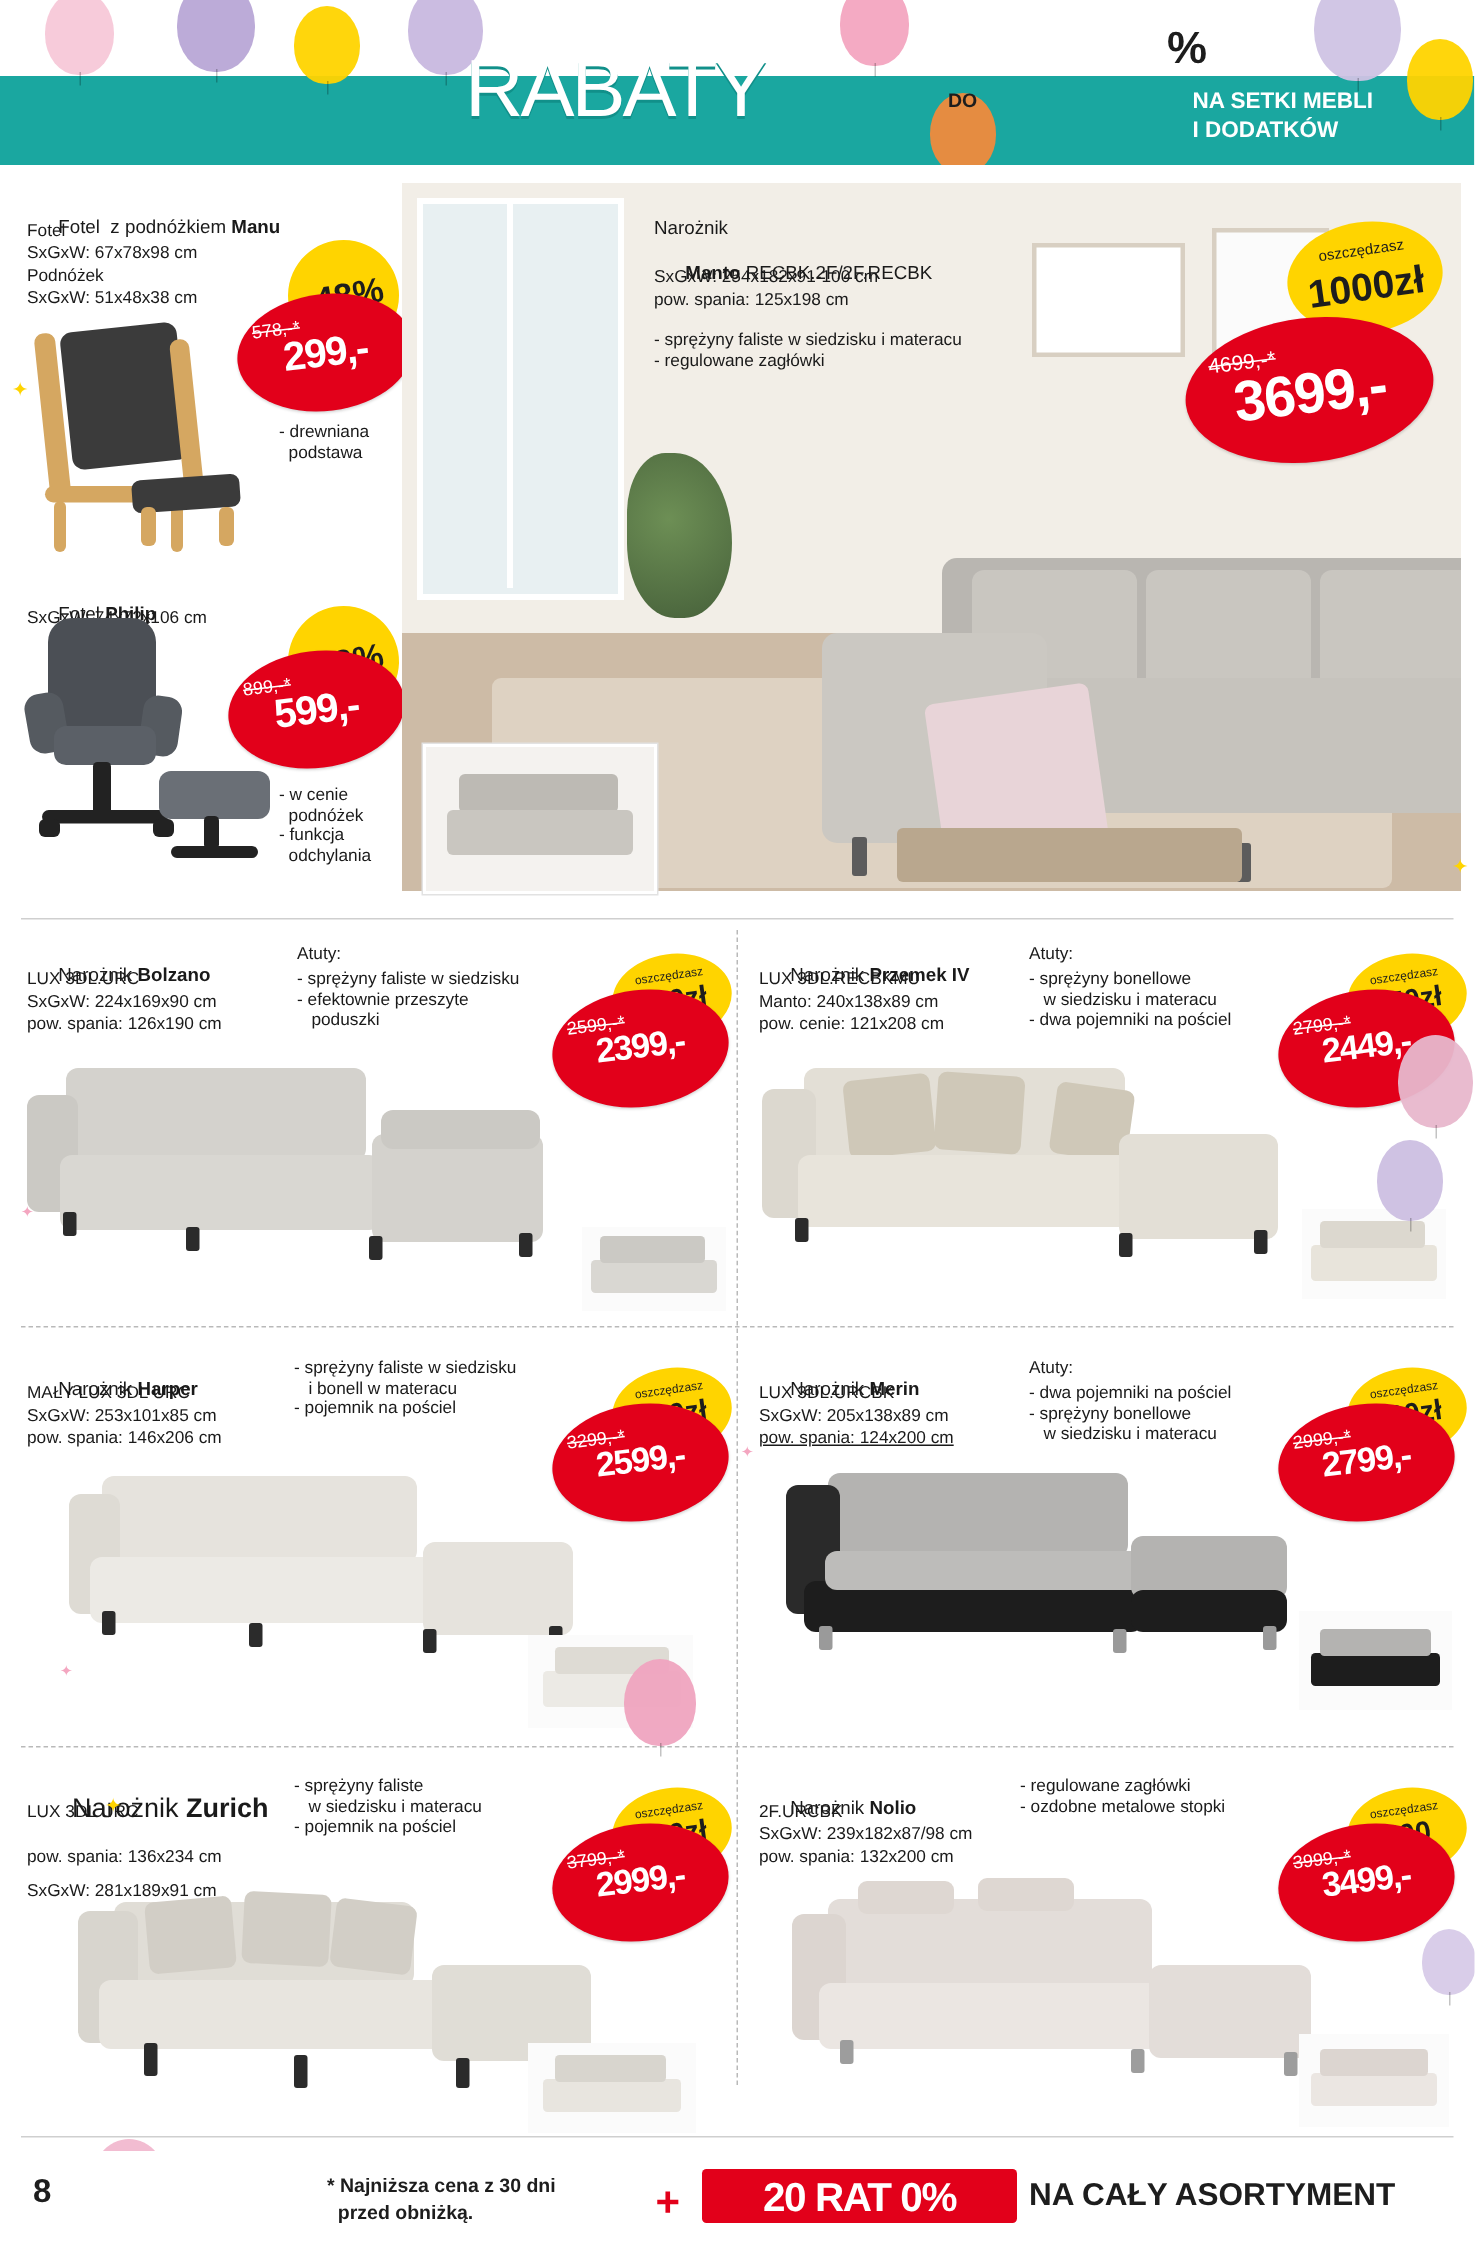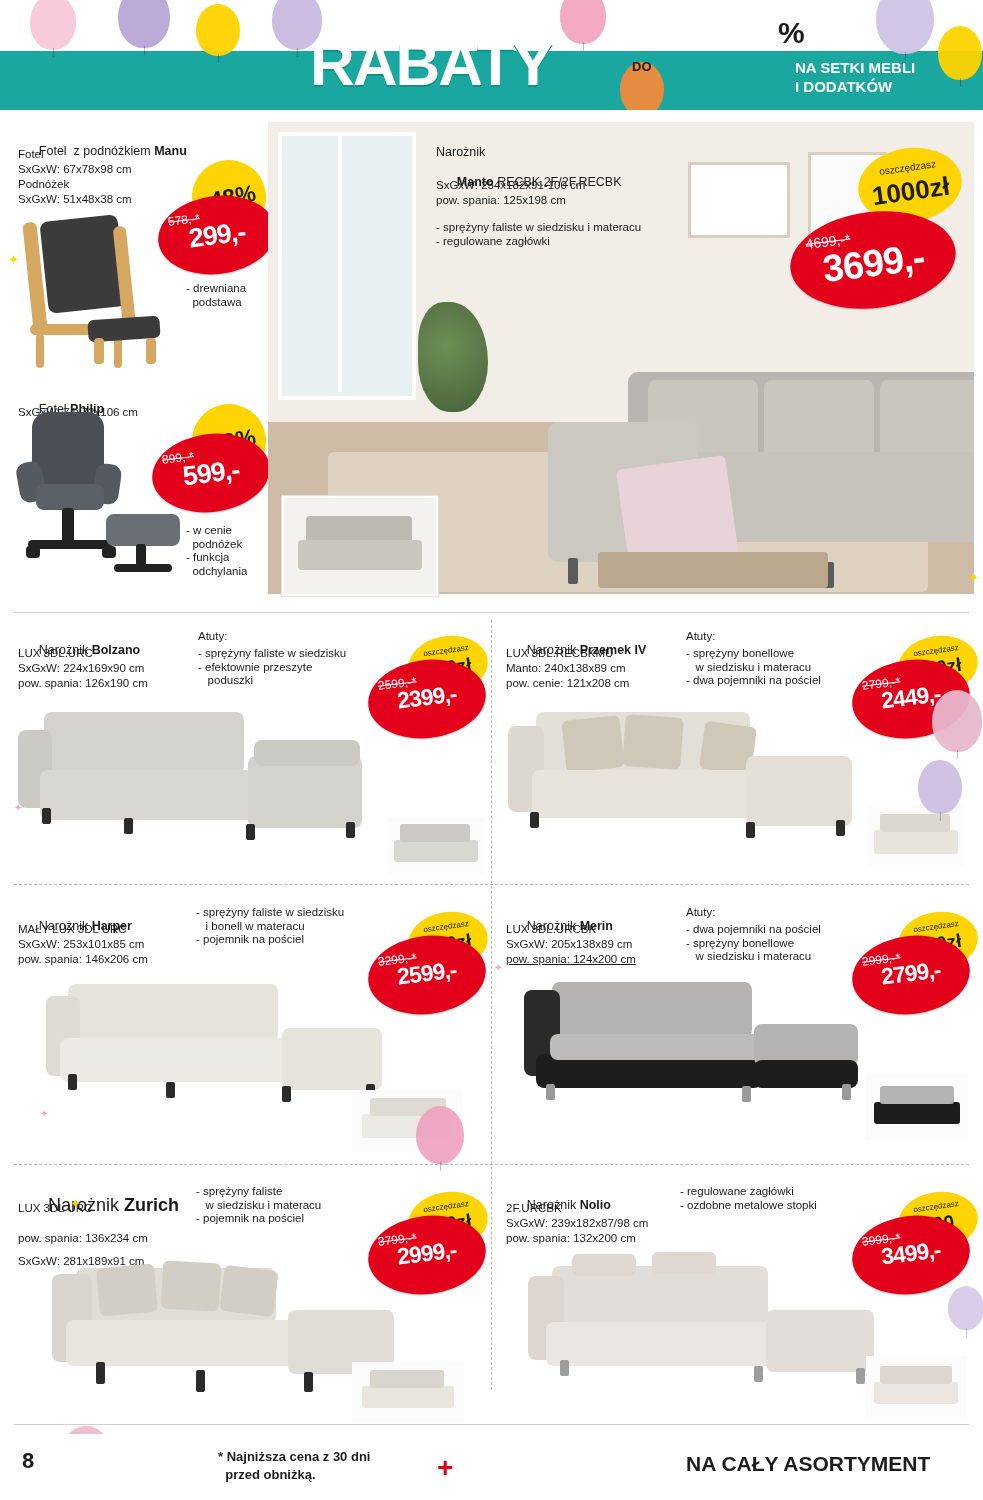--- a/index.html
+++ b/index.html
@@ -19,21 +19,21 @@
     position:absolute;left:0;top:0;width:983px;height:110px;
     background:linear-gradient(#ffffff 0%,#ffffff 46%,#1aa7a0 46%,#1aa7a0 100%);
   }
   .hdr-urodzinowe{
     position:absolute;left:18px;top:46px;
     font-size:44px;font-weight:bold;color:#ffffff;letter-spacing:-1px;
     -webkit-text-stroke:1px #1aa7a0;
   }
   .hdr-rabaty{
     position:absolute;left:310px;top:28px;
-    font-size:62px;font-weight:bold;color:#ffffff;letter-spacing:-2px;
+    font-size:54px;font-weight:normal;color:#ffffff;letter-spacing:-2px;
     text-shadow:0 2px 0 #11908a;
   }
   .hdr-60{
     position:absolute;left:626px;top:14px;
     font-size:82px;font-weight:bold;color:#1d1d1d;letter-spacing:-5px;
     line-height:82px;
   }
   .hdr-pct{
     position:absolute;left:778px;top:16px;
     font-size:30px;font-weight:bold;color:#1d1d1d;
@@ -520,16 +520,19 @@
   <div class="balloon" style="left:60px;top:1426px;width:52px;height:62px;background:#f2b9cf;"></div>
   <div class="balloon" style="left:128px;top:1444px;width:44px;height:54px;background:#cdbfe2;"></div>
   <div class="balloon" style="left:870px;top:1440px;width:46px;height:56px;background:#ffd400;"></div>
   <div class="balloon" style="left:930px;top:1452px;width:40px;height:48px;background:#f2b9cf;"></div>
 
   <div class="footer">
     <div class="pagenum">8</div>
     <div class="note">* Najniższa cena z 30 dni
   przed obniżką.</div>
     <div class="plus">+</div>
+    <div class="ratbox">
+      <span>20 RAT 0%</span>
+    </div>
     <div class="assort">NA CAŁY ASORTYMENT</div>
   </div>
 
 </div>
 
 </body></html>

